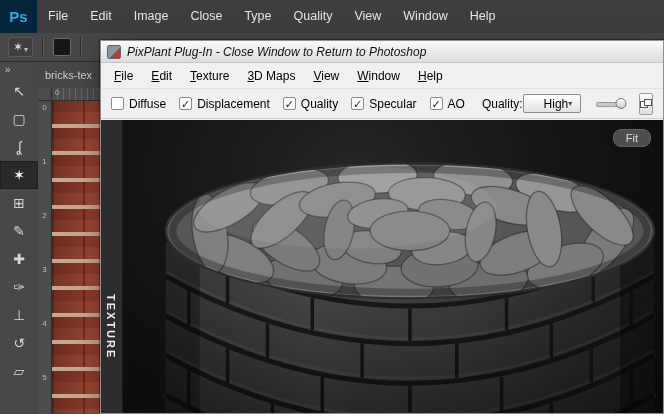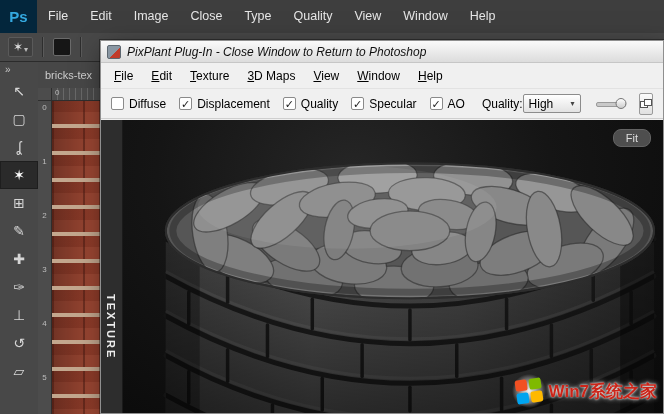--- a/index.html
+++ b/index.html
@@ -67,21 +67,21 @@
     border-bottom:1px solid #e2e2e2;box-sizing:border-box;}
   .px-menu{font-size:12px;color:#000;padding:4px 9px;cursor:default;}
   .px-toolbar{height:30px;display:flex;align-items:center;gap:13px;padding:0 10px;background:#f0f0f0;
     border-bottom:1px solid #cfcfcf;box-sizing:border-box;font-size:12px;color:#000;}
   .chk{display:flex;align-items:center;gap:5px;cursor:default;}
   .chk .box{width:13px;height:13px;background:#fff;border:1px solid #8a8a8a;border-radius:2px;
     font-size:11px;line-height:12px;text-align:center;color:#1a1a1a;box-sizing:border-box;}
   .q-group{display:flex;align-items:center;margin-left:4px;}
   .q-drop{width:58px;height:19px;border:1px solid #8c8c8c;border-radius:2px;
     background:linear-gradient(#ffffff,#e2e2e2);display:flex;align-items:center;
-    justify-content:space-between;padding:0 5px;box-sizing:border-box;font-size:12px;}
+    justify-content:space-between;padding:0 20px;box-sizing:border-box;font-size:12px;}
   .q-drop .arr{font-size:8px;color:#444;}
   .slider{position:relative;width:58px;height:19px;margin-left:2px;}
   .slider .groove{position:absolute;left:0;right:0;top:8px;height:3px;background:#c9c9c9;
     border:1px solid #9a9a9a;border-radius:2px;}
   .slider .thumb{position:absolute;top:4px;width:11px;height:11px;border-radius:50%;
     background:linear-gradient(#fdfdfd,#cccccc);border:1px solid #777;box-sizing:border-box;
     transform:translateX(-50%);}
   .dual-btn{margin-left:auto;width:24px;height:20px;border:1px solid #9a9a9a;border-radius:2px;
     background:linear-gradient(#fbfbfb,#e0e0e0);display:flex;align-items:center;justify-content:center;}
 
@@ -324,34 +324,15 @@
           </g>
         <g clip-path="url(#topClip)">
           <ellipse cx="288" cy="112" rx="238" ry="62" fill="none" stroke="rgba(0,0,0,.28)" stroke-width="7"></ellipse>
           <ellipse cx="225" cy="88" rx="150" ry="42" fill="rgba(255,255,255,.07)"></ellipse>
         </g>
         <ellipse cx="288" cy="112" rx="245" ry="68" fill="none" stroke="#2d2d2d" stroke-width="2"></ellipse>
       </svg>
 
       <button class="fit-btn">Fit</button>
 
-      <div class="watermark">
-        <svg width="34" height="34" viewBox="0 0 34 34">
-          <defs>
-            <radialGradient id="wglow">
-              <stop offset="0%" stop-color="rgba(255,255,255,.95)"></stop>
-              <stop offset="70%" stop-color="rgba(255,255,255,.35)"></stop>
-              <stop offset="100%" stop-color="rgba(255,255,255,0)"></stop>
-            </radialGradient>
-          </defs>
-          <circle cx="17" cy="17" r="17" fill="url(#wglow)"></circle>
-          <g transform="rotate(-8 17 17)">
-            <rect x="4" y="5" width="12" height="11" rx="2.5" fill="#f25022"></rect>
-            <rect x="18" y="5" width="12" height="11" rx="2.5" fill="#7fba00"></rect>
-            <rect x="4" y="18" width="12" height="11" rx="2.5" fill="#00a4ef"></rect>
-            <rect x="18" y="18" width="12" height="11" rx="2.5" fill="#ffb900"></rect>
-          </g>
-        </svg>
-        <span class="wm-text">Win7系统之家</span>
-      </div>
     </div>
   </div>
 </div>
 
 </body></html>

